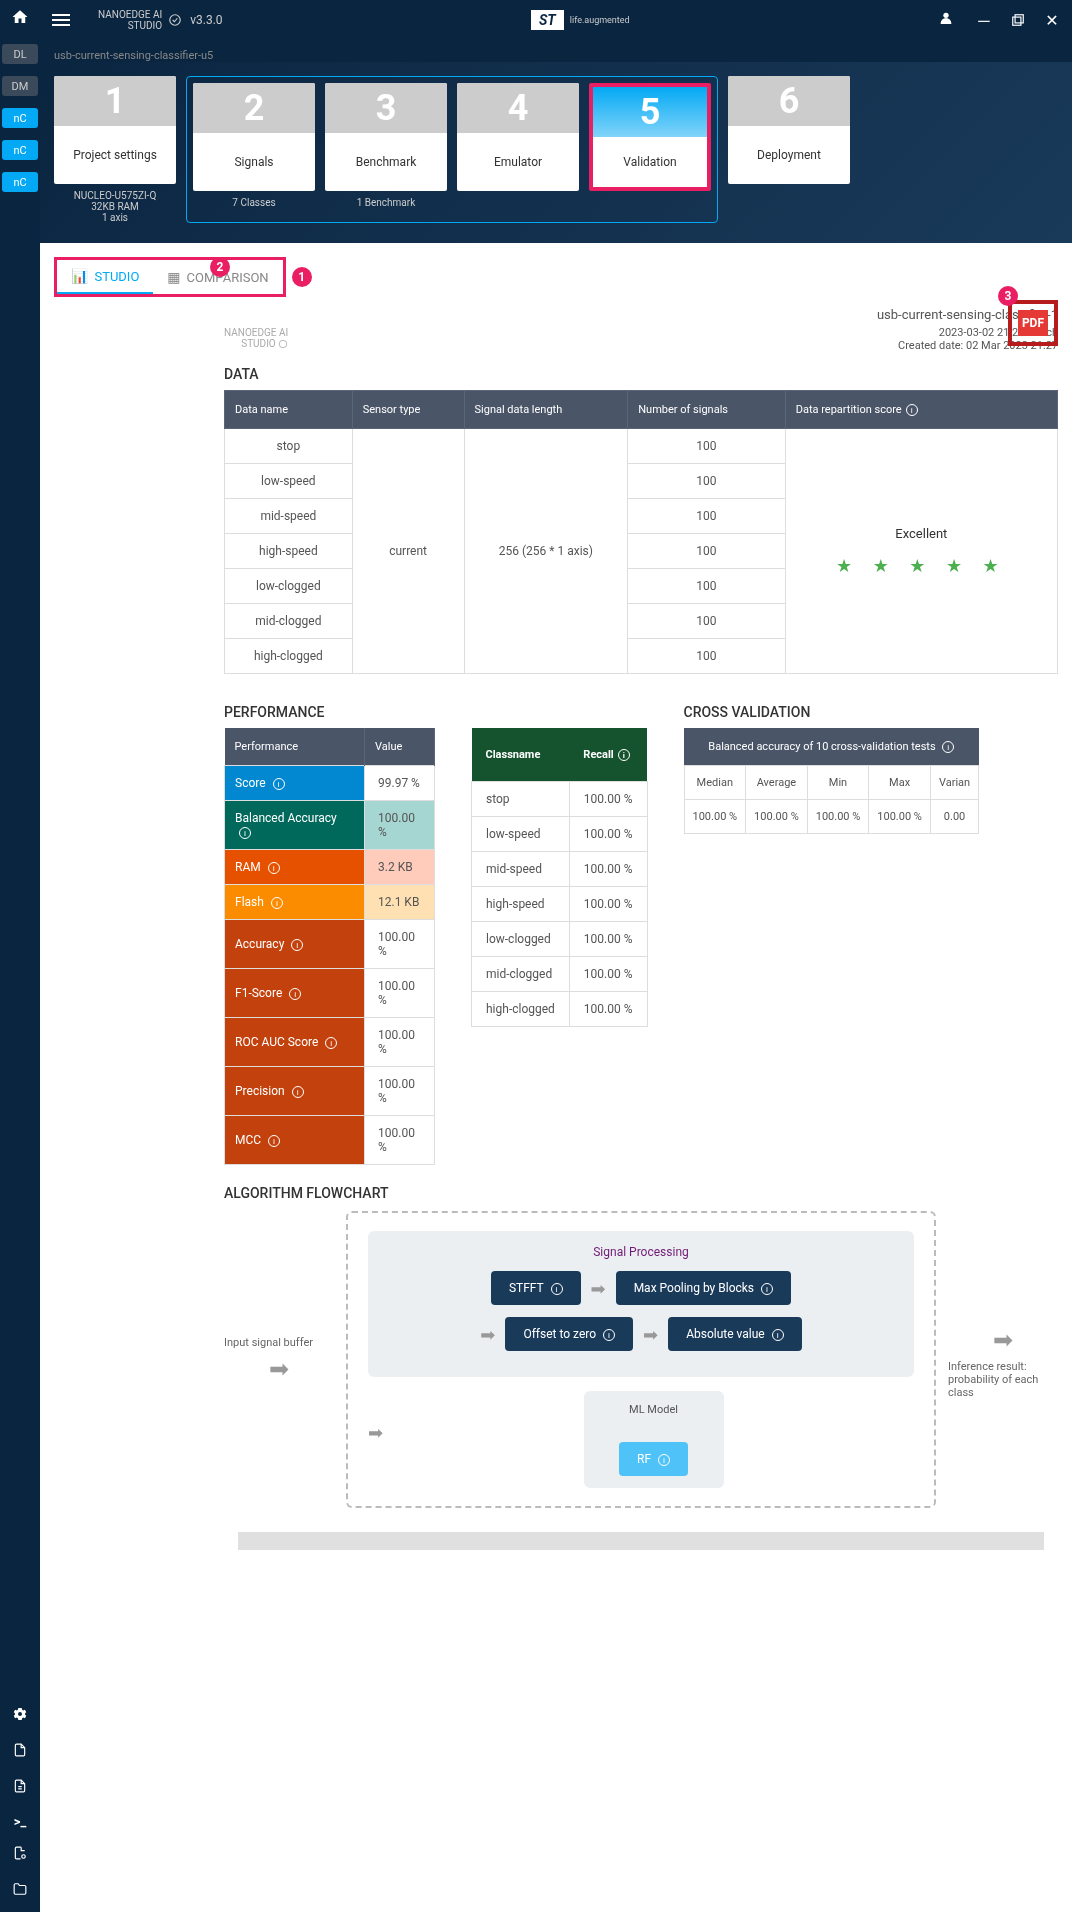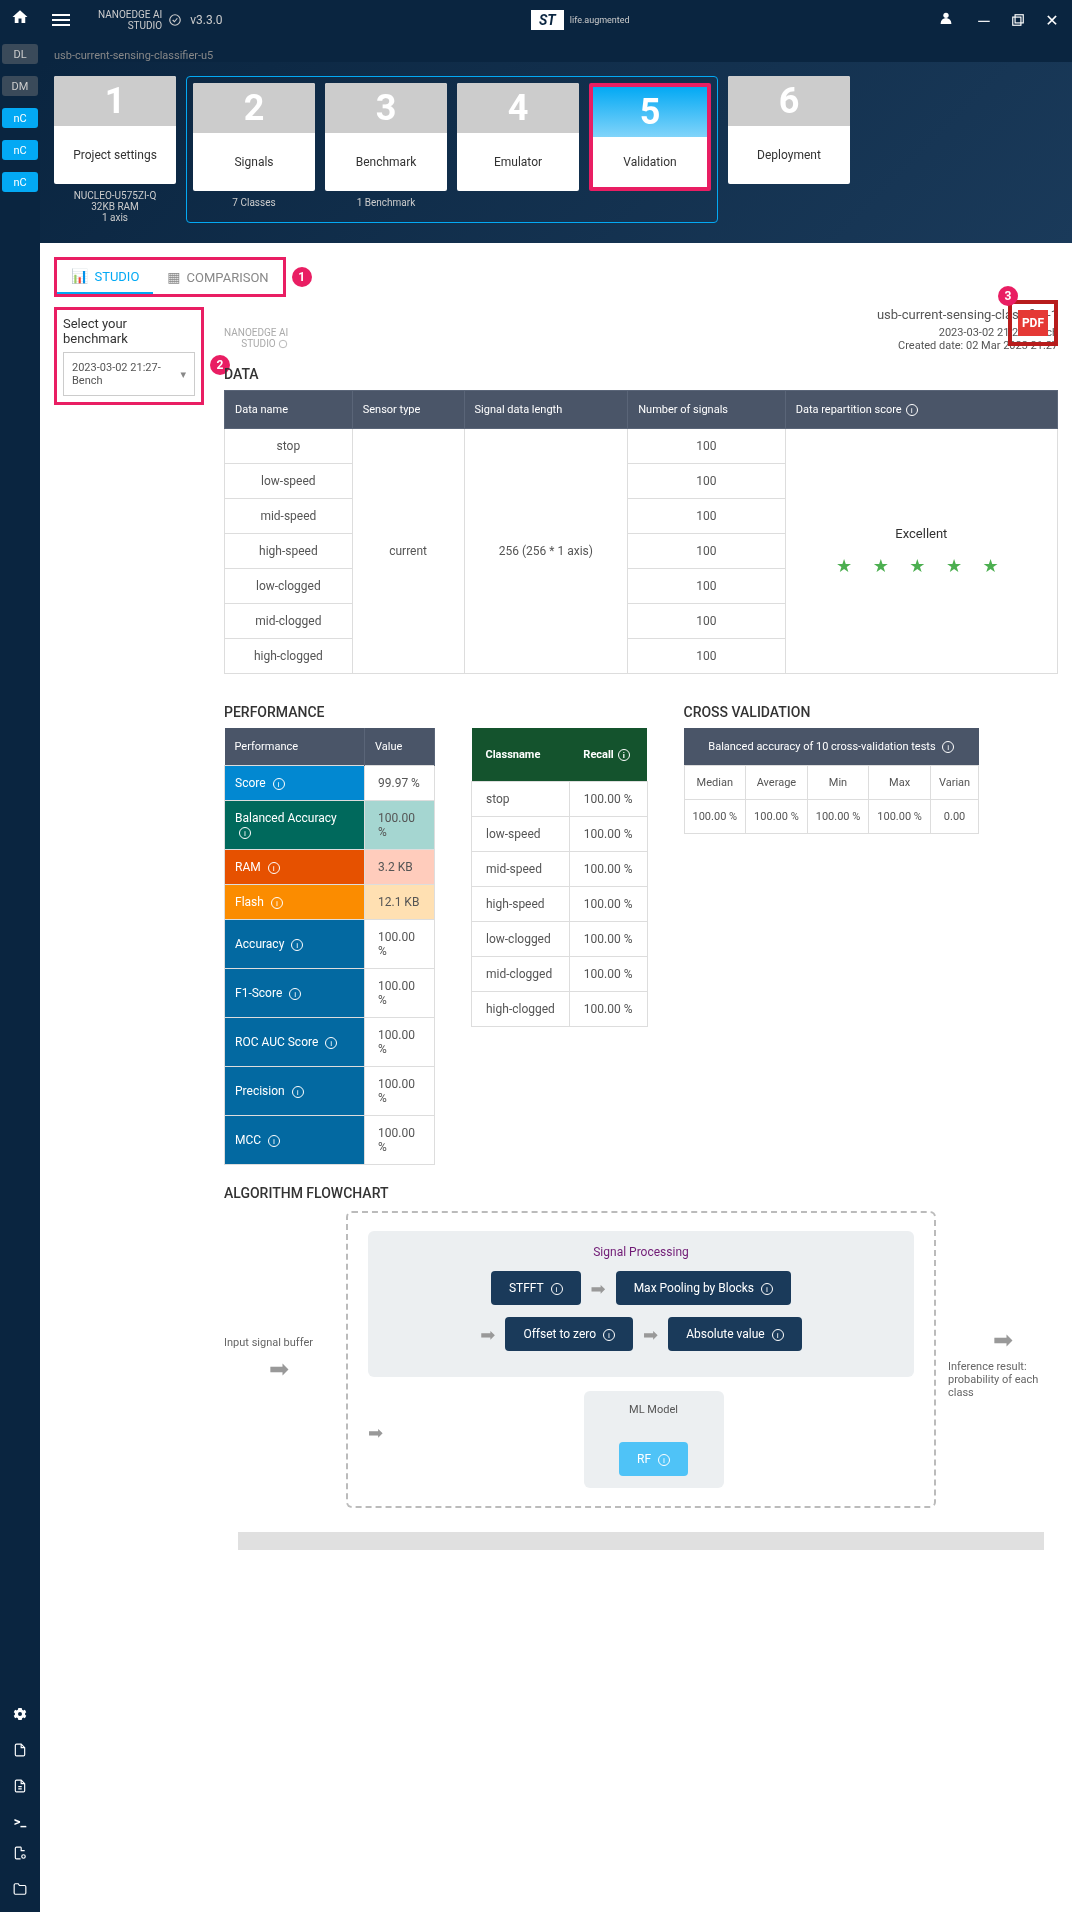--- a/index.html
+++ b/index.html
@@ -89,21 +89,21 @@
 .perf-row { display: flex; gap: 36px; margin-bottom: 20px; }
 .perf-col { }
 .ptable { border-collapse: collapse; }
 .ptable th { background: #4a5568; color: #fff; font-size: 11px; font-weight: normal; padding: 12px 10px; text-align: left; border-right: 1px solid #5a6578; }
 .ptable td { padding: 10px; font-size: 12px; border: 1px solid #ddd; }
 .ptable .label-cell { color: #fff; font-size: 12px; }
 .ptable .label-cell.score { background: #0288d1; }
 .ptable .label-cell.balacc { background: #00695c; }
 .ptable .label-cell.ram { background: #e65100; }
 .ptable .label-cell.flash { background: #fb8c00; }
-.ptable .label-cell.gray { background: #0369a1; margin-top: 36px; }
+.ptable .label-cell.gray { background: #c2410c; margin-top: 36px; }
 .ptable .val-cell { background: #fff; color: #555; text-align: left; width: 70px; padding-left: 13px; }
 .ptable .val-cell.balacc { background: #a5d6d1; color: #555; }
 .ptable .val-cell.ram { background: #ffccbc; color: #555; }
 .ptable .val-cell.flash { background: #ffe0b2; color: #555; }
 
 .rtable { border-collapse: collapse; }
 .rtable th { background: #14532d; color: #fff; font-size: 11px; font-weight: bold; padding: 20px 14px; text-align: left; }
 .rtable td { padding: 10px 14px; font-size: 12px; color: #555; border: 1px solid #ddd; }
 
 .ctable { border-collapse: collapse; }
@@ -277,26 +277,20 @@
       <div class="tab">
         <span class="tab-icon">▦</span>
         <span>COMPARISON</span>
       </div>
     </div>
     <div class="marker">1</div>
   </div>
 
   <div class="content">
     <div class="left-panel">
-      <div class="bench-select-box">
-        <div class="sel-label">Select your benchmark</div>
-        <div class="dropdown">
-            <span>2023-03-02 21:27-Bench</span>
-          </div>
-      </div>
       <div style="display:flex;justify-content:flex-end;margin-top:-50px;margin-right:-26px;">
           <div class="marker">2</div>
         </div>
     </div>
 
     <div class="right-panel">
       <div class="header-row">
         <div class="logo-small">
           <div>NANOEDGE AI</div>
           <div><span>STUDIO</span> <svg width="10" height="10" viewBox="0 0 24 24" fill="none" stroke="#aaa" stroke-width="2" style="vertical-align:middle;">

